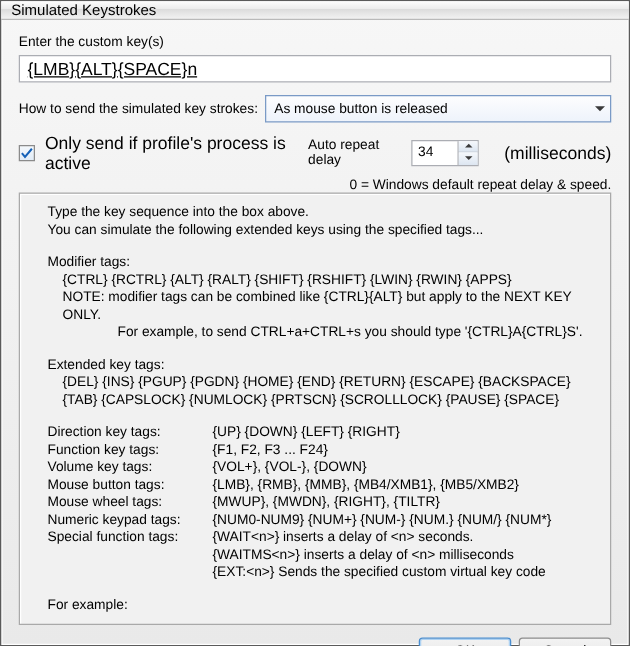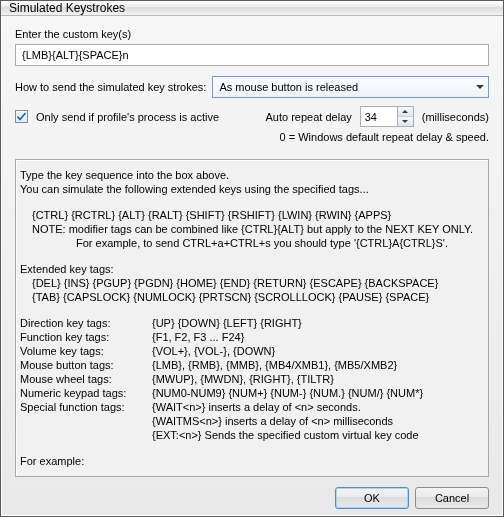--- a/index.html
+++ b/index.html
@@ -42,22 +42,23 @@
     font-size: 11px;
     color: #000;
     margin-bottom: 4px;
   }
   .text-input {
     width: 100%;
     height: 22px;
     border: 1px solid #abadb3;
     background: #fff;
     padding: 0 6px;
-    font-size: 11px;
+    font-size: 14px;
     font-family: inherit;
+    text-decoration: underline;
   }
   .row-send {
     display: flex;
     align-items: center;
     gap: 6px;
     margin-top: 10px;
   }
   .row-send .lbl {
     font-size: 11px;
     white-space: nowrap;
@@ -93,21 +94,21 @@
   .checkbox {
     width: 13px; height: 13px;
     border: 1px solid #8b8b8b;
     background: linear-gradient(to bottom, #f4f8fc, #e1ecf7);
     display: inline-flex;
     align-items: center;
     justify-content: center;
     margin-right: 4px;
   }
   .checkbox svg { width: 11px; height: 11px; }
-  .chk-label { font-size: 11px; }
+  .chk-label { font-size: 14px; }
   .spacer-flex { flex: 1; }
   .repeat-lbl { font-size: 11px; margin-right: 4px; }
   .spin {
     display: flex;
     border: 1px solid #abadb3;
     height: 21px;
     background: #fff;
   }
   .spin .val {
     width: 36px;
@@ -129,34 +130,34 @@
     display: flex; align-items: center; justify-content: center;
   }
   .spin .b:last-child { border-bottom: none; }
   .spin .b .arr {
     width: 0; height: 0;
     border-left: 3px solid transparent;
     border-right: 3px solid transparent;
   }
   .spin .b.up .arr { border-bottom: 3px solid #3a3a3a; }
   .spin .b.dn .arr { border-top: 3px solid #3a3a3a; }
-  .ms-lbl { font-size: 11px; margin-left: 4px; }
+  .ms-lbl { font-size: 14px; margin-left: 16px; }
   .sub-note {
     font-size: 11px;
     text-align: right;
     margin-top: 4px;
     color: #000;
   }
   .help-box {
-    margin-top: 16px;
+    margin-top: 0;
     flex: 1;
     border: 1px solid #a9a9a9;
     background: #f1f1f1;
     box-shadow: inset 1px 1px 0 #fff;
-    padding: 8px 4px;
+    padding: 8px 22px;
     font-size: 11px;
     line-height: 14px;
     overflow: hidden;
     color: #000;
   }
   .help-box .p { margin-bottom: 12px; }
   .help-box .hdr { margin-bottom: 0; }
   .help-box .ind { padding-left: 12px; }
   .keytag-grid {
     display: grid;
@@ -229,20 +230,21 @@
       </div>
       <span class="ms-lbl">(milliseconds)</span>
     </div>
 
     <div class="sub-note">0 = Windows default repeat delay &amp; speed.</div>
 
     <div class="help-box">
       <div>Type the key sequence into the box above.</div>
       <div class="p">You can simulate the following extended keys using the specified tags...</div>
 
+      <div class="hdr">Modifier tags:</div>
       <div class="ind">{CTRL} {RCTRL} {ALT} {RALT} {SHIFT} {RSHIFT} {LWIN} {RWIN} {APPS}</div>
       <div class="ind">NOTE:    modifier tags can be combined like {CTRL}{ALT} but apply to the NEXT KEY ONLY.</div>
       <div class="ind p" style="padding-left:56px">For example, to send CTRL+a+CTRL+s you should type '{CTRL}A{CTRL}S'.</div>
 
       <div class="hdr">Extended key tags:</div>
       <div class="ind">{DEL} {INS} {PGUP} {PGDN} {HOME} {END} {RETURN} {ESCAPE} {BACKSPACE}</div>
       <div class="ind p">{TAB} {CAPSLOCK} {NUMLOCK} {PRTSCN} {SCROLLLOCK} {PAUSE} {SPACE}</div>
 
       <div class="keytag-grid p">
         <span>Direction key tags:</span>

